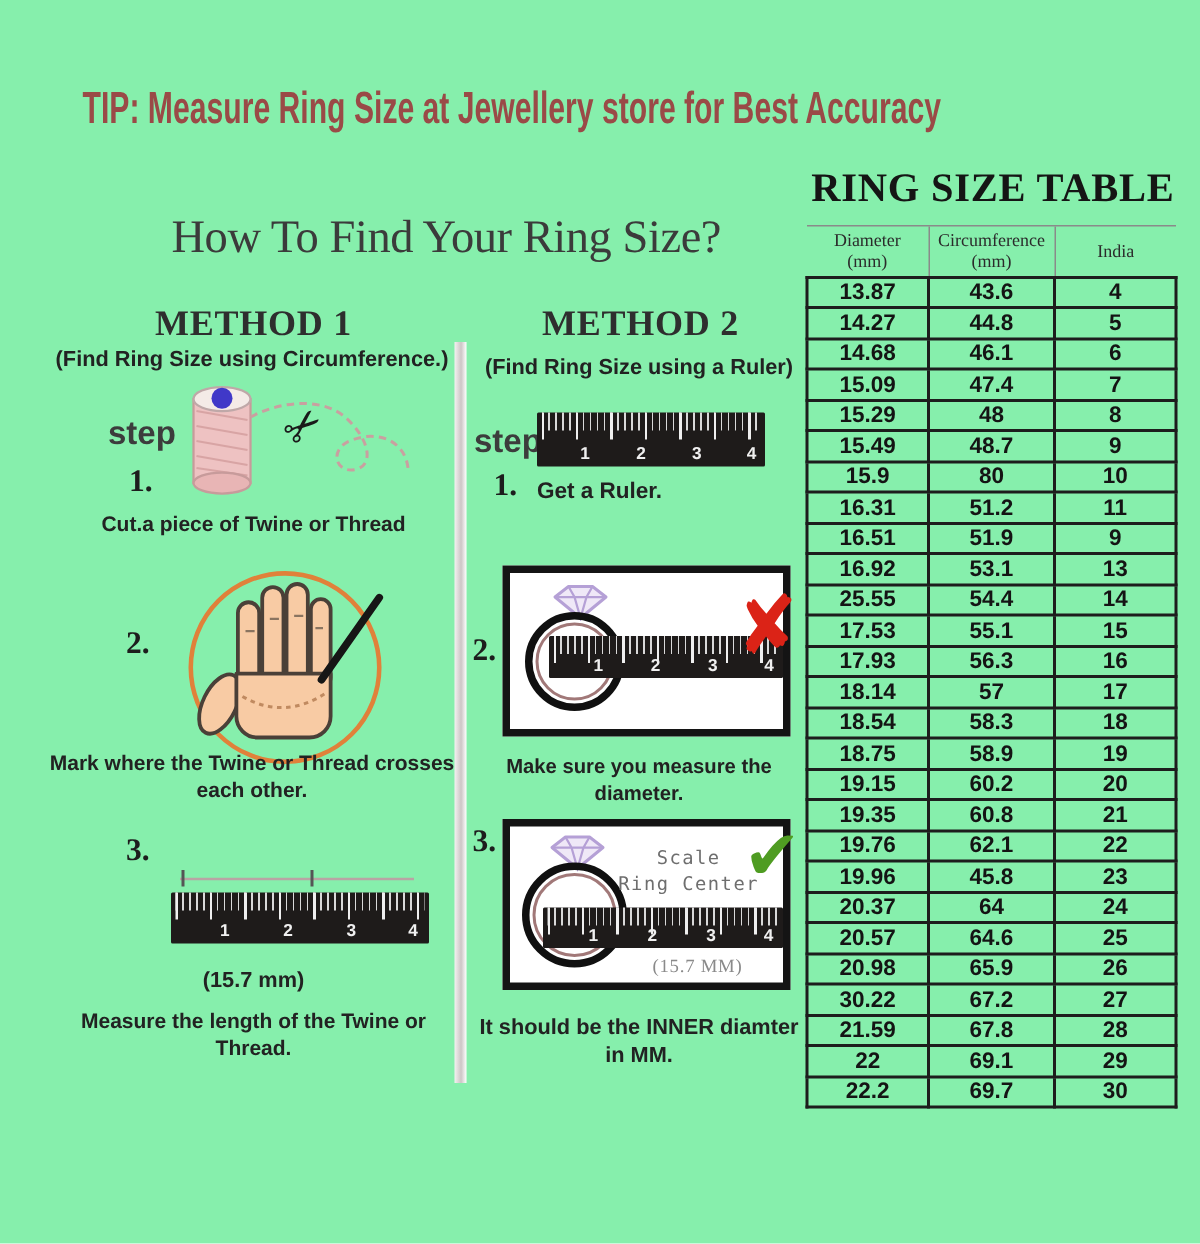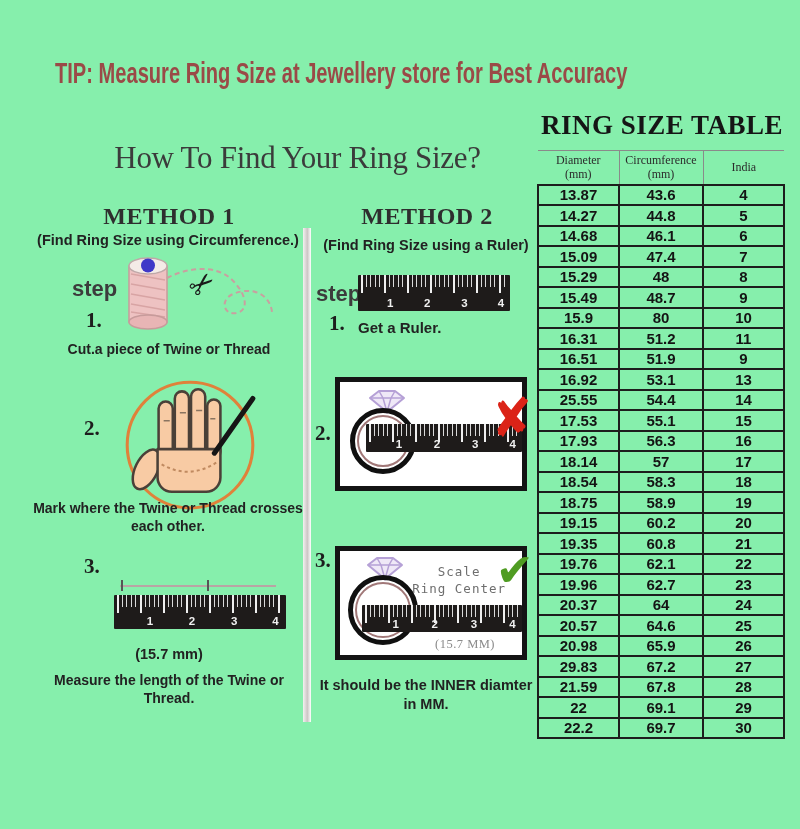--- a/index.html
+++ b/index.html
@@ -199,20 +199,21 @@
     </svg>
     <div class="ring ring1"></div>
     <div class="ruler ruler-in1">
         <span class="num n0">1</span>
         <span class="num n1">2</span>
         <span class="num n2">3</span>
         <span class="num n3">4</span>
       </div>
     <span class="x-mark">✘</span>
   </div>
+  <div class="caption" style="left:311px; top:502px; width:230px; font-size:13.5px;">Make sure you measure the diameter.</div>
 
   <div class="step-num" style="left:315px; top:548px;">3.</div>
 
   <div class="frame frame2">
     <svg class="diamond-svg d2" width="42" height="26" viewBox="0 0 40 26">
       <polygon points="3,10 12,3 28,3 37,10 20,24" fill="#efe8f7" stroke="#b5a0d6" stroke-width="2" stroke-linejoin="round"></polygon>
       <path d="M3,10 H37 M16,10 L20,24 L24,10 M12,3 L16,10 M28,3 L24,10" fill="none" stroke="#b5a0d6" stroke-width="1.5"></path>
     </svg>
     <div class="ring ring2"></div>
     <div class="scale-text">
@@ -343,40 +344,40 @@
           <td>60.8</td>
           <td>21</td>
         </tr>
         <tr>
           <td>19.76</td>
           <td>62.1</td>
           <td>22</td>
         </tr>
         <tr>
           <td>19.96</td>
-          <td>62.7</td>
+          <td>45.8</td>
           <td>23</td>
         </tr>
         <tr>
           <td>20.37</td>
           <td>64</td>
           <td>24</td>
         </tr>
         <tr>
           <td>20.57</td>
           <td>64.6</td>
           <td>25</td>
         </tr>
         <tr>
           <td>20.98</td>
           <td>65.9</td>
           <td>26</td>
         </tr>
         <tr>
-          <td>29.83</td>
+          <td>30.22</td>
           <td>67.2</td>
           <td>27</td>
         </tr>
         <tr>
           <td>21.59</td>
           <td>67.8</td>
           <td>28</td>
         </tr>
         <tr>
           <td>22</td>

